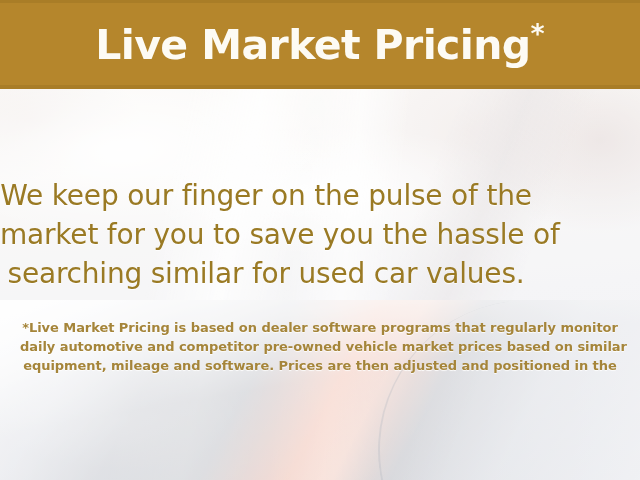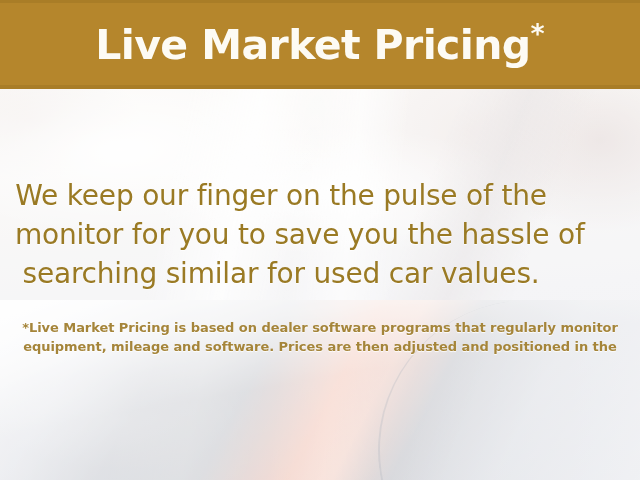--- a/index.html
+++ b/index.html
@@ -131,21 +131,20 @@
     width: 532px;
     text-align: center;
     color: #9a7a24;
     font-family: "DejaVu Sans", sans-serif;
     font-size: 28px;
     font-weight: normal;
     line-height: 39px;
     letter-spacing: -0.2px;
     z-index: 4;
     text-shadow: 0 1px 1px rgba(255,255,255,0.85);
-    margin-left: 15px;
   }
   .headline .ln { display: block; white-space: nowrap; }
 
   
   .fineprint {
     position: absolute;
     left: 20px;
     top: 318px;
     width: 600px;
     text-align: center;
@@ -171,22 +170,23 @@
   <div class="bg-layer bg-lower"></div>
   <div class="bg-layer bg-arc"></div>
   <div class="bg-layer bg-haze"></div>
 
   <div class="header">
     <div class="header-title"><span>Live Market Pricing</span><span class="ast">*</span></div>
   </div>
 
   <div class="headline">
     <span class="ln">We keep our finger on the pulse of the</span>
-    <span class="ln">monitor for you to save you the hassle of</span>
+    <span class="ln">market for you to save you the hassle of</span>
     <span class="ln">searching similar for used car values.</span>
   </div>
 
   <div class="fineprint">
     <span class="ln">*Live Market Pricing is based on dealer software programs that regularly monitor</span>
+    <span class="ln">daily automotive and competitor pre-owned vehicle market prices based on similar</span>
     <span class="ln">equipment, mileage and software. Prices are then adjusted and positioned in the</span>
   </div>
 
 </div>
 
 </body></html>

